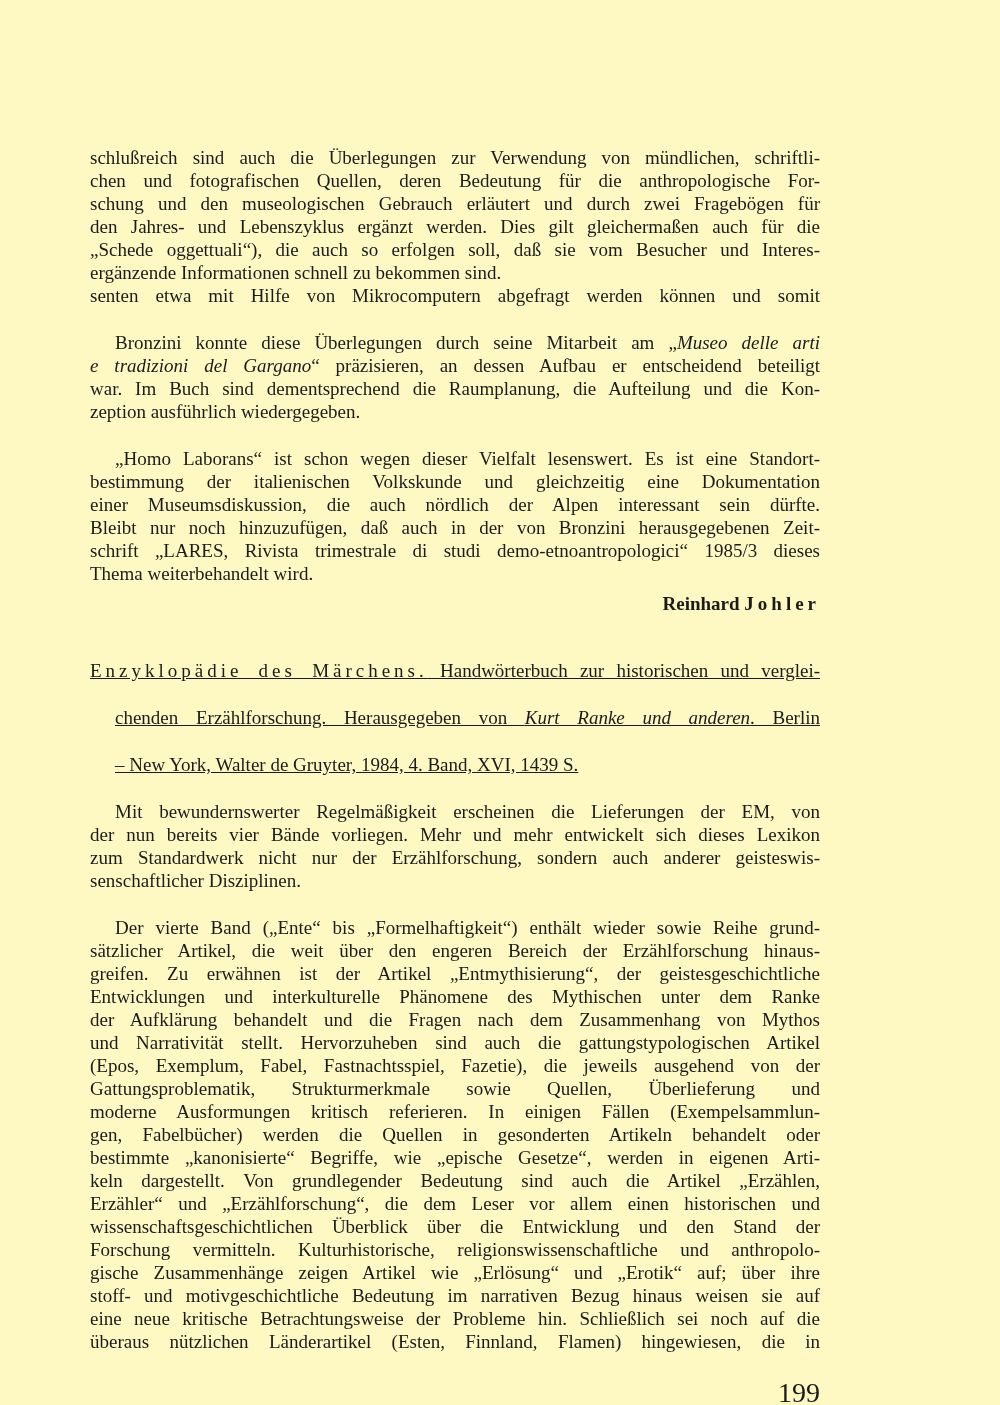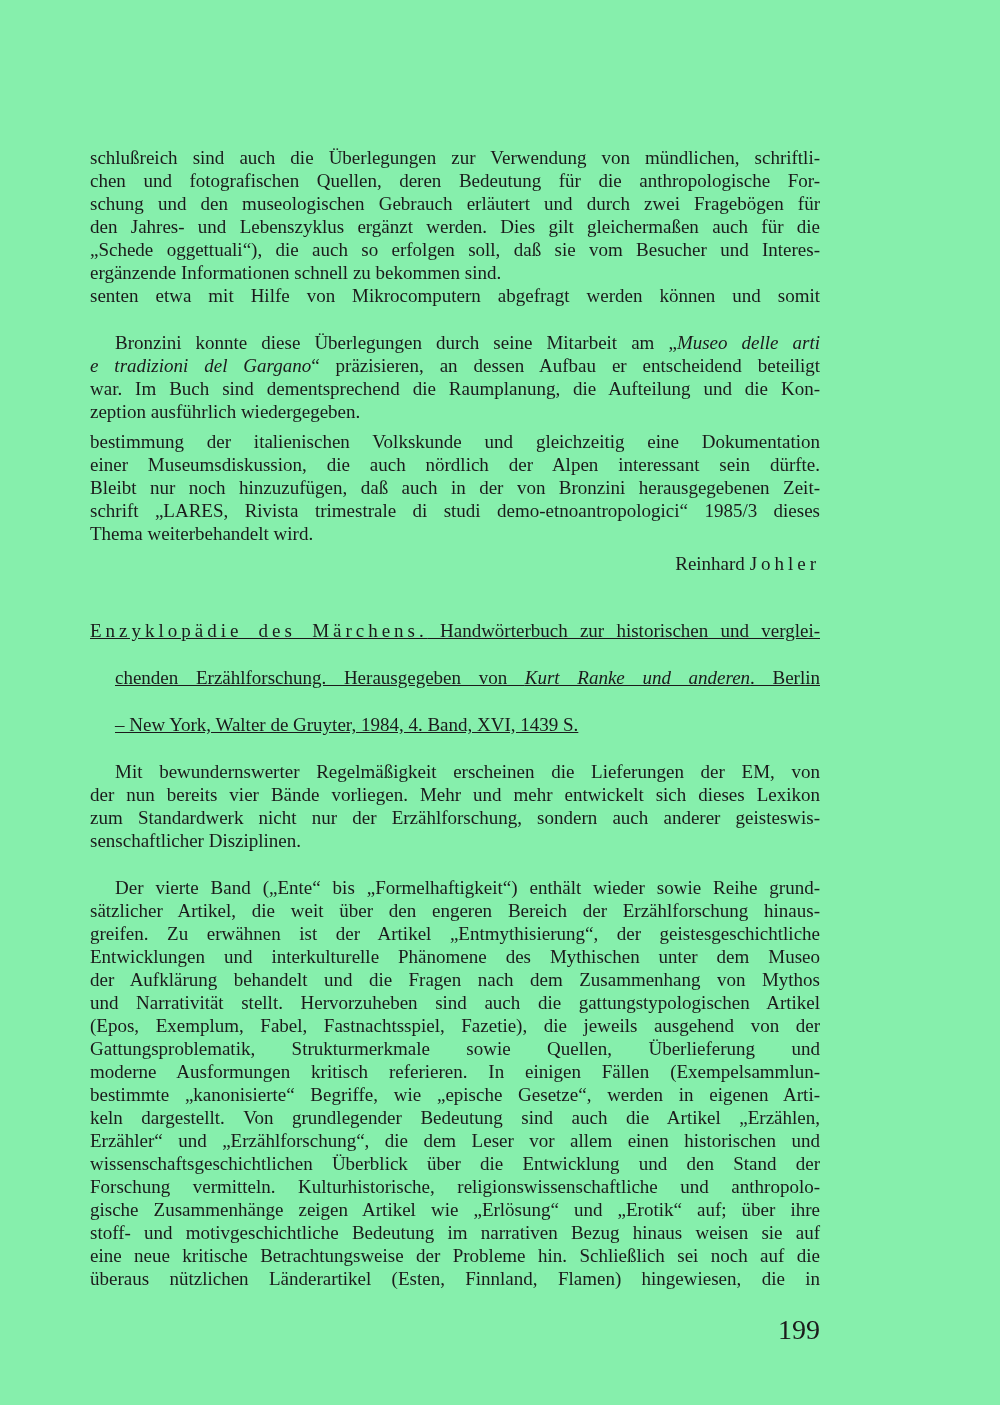--- a/index.html
+++ b/index.html
@@ -11,32 +11,32 @@
     width: 1000px;
     height: 1405px;
     font-family: "Liberation Serif", "DejaVu Serif", serif;
     color: #1b1b1b;
     overflow: hidden;
   }
   .page {
     position: relative;
     width: 1000px;
     height: 1405px;
-    background: #86efac;
+    background: #fef9c3;
   }
   .textblock {
     position: absolute;
     left: 90px;
     top: 146px;
     width: 730px;
     font-size: 19px;
     line-height: 23px;
   }
   .block + .block { margin-top: 7px; }
-  .block.sig  { margin-top: 7px; }
+  .block.sig  { margin-top: 7px; font-weight: bold; }
   .block.cite { margin-top: 44px; text-decoration: underline; }
   .line {
     text-align: justify;
     text-align-last: justify;
   }
   .line.last {
     text-align-last: left;
   }
   .line.right {
     text-align: right;
@@ -66,20 +66,21 @@
         <div class="line last"><span>ergänzende Informationen schnell zu bekommen sind.</span></div>
         <div class="line"><span>senten etwa mit Hilfe von Mikrocomputern abgefragt werden können und somit</span></div>
       </div>
       <div class="block">
         <div class="line indent"><span>Bronzini konnte diese Überlegungen durch seine Mitarbeit am „</span><span class="i">Museo delle arti</span></div>
         <div class="line"><span class="i">e tradizioni del Gargano</span><span>“ präzisieren, an dessen Aufbau er entscheidend beteiligt</span></div>
         <div class="line"><span>war. Im Buch sind dementsprechend die Raumplanung, die Aufteilung und die Kon-</span></div>
         <div class="line last"><span>zeption ausführlich wiedergegeben.</span></div>
       </div>
       <div class="block">
+        <div class="line indent"><span>„Homo Laborans“ ist schon wegen dieser Vielfalt lesenswert. Es ist eine Standort-</span></div>
         <div class="line"><span>bestimmung der italienischen Volkskunde und gleichzeitig eine Dokumentation</span></div>
         <div class="line"><span>einer Museumsdiskussion, die auch nördlich der Alpen interessant sein dürfte.</span></div>
         <div class="line"><span>Bleibt nur noch hinzuzufügen, daß auch in der von Bronzini herausgegebenen Zeit-</span></div>
         <div class="line"><span>schrift „LARES, Rivista trimestrale di studi demo-etnoantropologici“ 1985/3 dieses</span></div>
         <div class="line last"><span>Thema weiterbehandelt wird.</span></div>
       </div>
       <div class="block sig">
         <div class="line right"><span>Reinhard </span><span class="sp">Johler</span></div>
       </div>
       <div class="block cite">
@@ -90,26 +91,27 @@
       <div class="block">
         <div class="line indent"><span>Mit bewundernswerter Regelmäßigkeit erscheinen die Lieferungen der EM, von</span></div>
         <div class="line"><span>der nun bereits vier Bände vorliegen. Mehr und mehr entwickelt sich dieses Lexikon</span></div>
         <div class="line"><span>zum Standardwerk nicht nur der Erzählforschung, sondern auch anderer geisteswis-</span></div>
         <div class="line last"><span>senschaftlicher Disziplinen.</span></div>
       </div>
       <div class="block">
         <div class="line indent"><span>Der vierte Band („Ente“ bis „Formelhaftigkeit“) enthält wieder sowie Reihe grund-</span></div>
         <div class="line"><span>sätzlicher Artikel, die weit über den engeren Bereich der Erzählforschung hinaus-</span></div>
         <div class="line"><span>greifen. Zu erwähnen ist der Artikel „Entmythisierung“, der geistesgeschichtliche</span></div>
-        <div class="line"><span>Entwicklungen und interkulturelle Phänomene des Mythischen unter dem Museo</span></div>
+        <div class="line"><span>Entwicklungen und interkulturelle Phänomene des Mythischen unter dem Ranke</span></div>
         <div class="line"><span>der Aufklärung behandelt und die Fragen nach dem Zusammenhang von Mythos</span></div>
         <div class="line"><span>und Narrativität stellt. Hervorzuheben sind auch die gattungstypologischen Artikel</span></div>
         <div class="line"><span>(Epos, Exemplum, Fabel, Fastnachtsspiel, Fazetie), die jeweils ausgehend von der</span></div>
         <div class="line"><span>Gattungsproblematik, Strukturmerkmale sowie Quellen, Überlieferung und</span></div>
         <div class="line"><span>moderne Ausformungen kritisch referieren. In einigen Fällen (Exempelsammlun-</span></div>
+        <div class="line"><span>gen, Fabelbücher) werden die Quellen in gesonderten Artikeln behandelt oder</span></div>
         <div class="line"><span>bestimmte „kanonisierte“ Begriffe, wie „epische Gesetze“, werden in eigenen Arti-</span></div>
         <div class="line"><span>keln dargestellt. Von grundlegender Bedeutung sind auch die Artikel „Erzählen,</span></div>
         <div class="line"><span>Erzähler“ und „Erzählforschung“, die dem Leser vor allem einen historischen und</span></div>
         <div class="line"><span>wissenschaftsgeschichtlichen Überblick über die Entwicklung und den Stand der</span></div>
         <div class="line"><span>Forschung vermitteln. Kulturhistorische, religionswissenschaftliche und anthropolo-</span></div>
         <div class="line"><span>gische Zusammenhänge zeigen Artikel wie „Erlösung“ und „Erotik“ auf; über ihre</span></div>
         <div class="line"><span>stoff- und motivgeschichtliche Bedeutung im narrativen Bezug hinaus weisen sie auf</span></div>
         <div class="line"><span>eine neue kritische Betrachtungsweise der Probleme hin. Schließlich sei noch auf die</span></div>
         <div class="line"><span>überaus nützlichen Länderartikel (Esten, Finnland, Flamen) hingewiesen, die in</span></div>
       </div>

